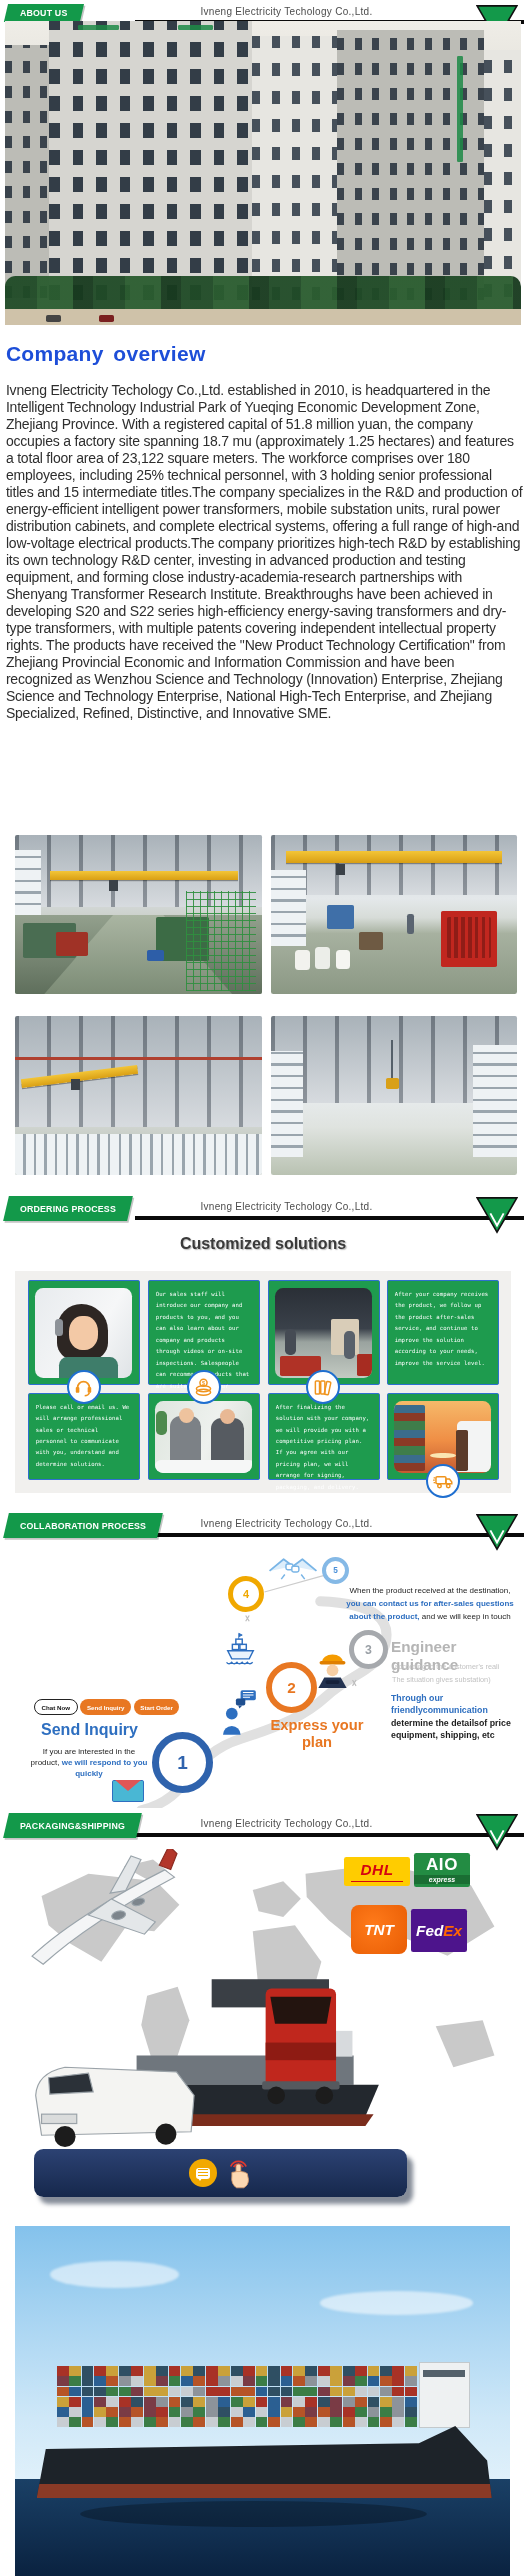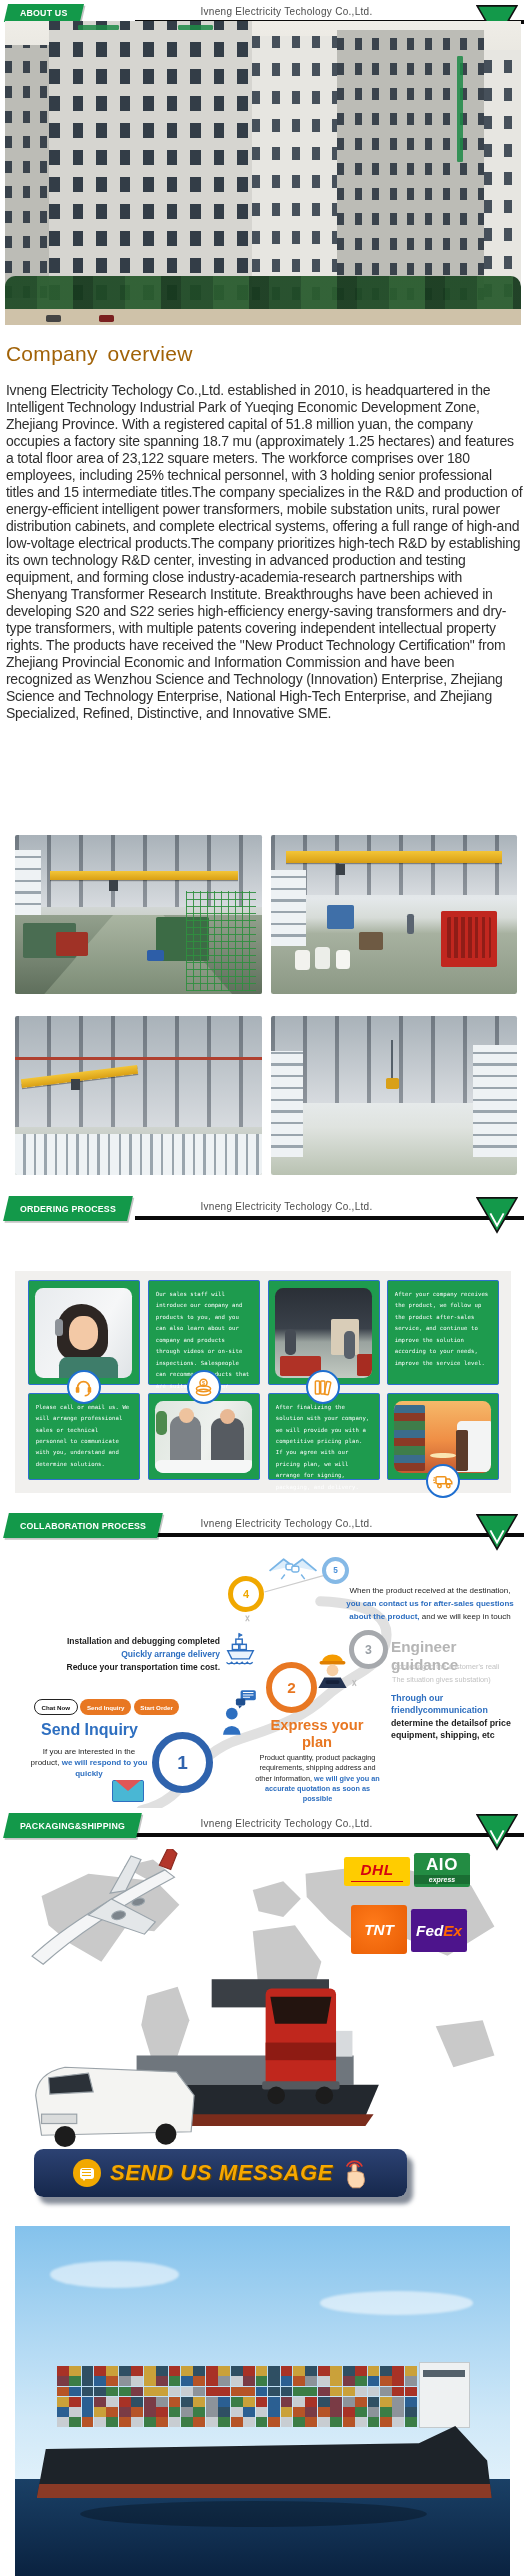--- a/index.html
+++ b/index.html
@@ -34,21 +34,21 @@
       repeating-linear-gradient(90deg, #3a434c 0 7px, rgba(0,0,0,0) 7px 17.6px)}
   .roofsign{position:absolute;height:5.9px;background:#1d8a46;border-radius:1.2px;opacity:.85}
   .trees{position:absolute;left:0;right:0;bottom:15.3px;height:34px;
     background:repeating-linear-gradient(90deg,#20482а 0 0);
     background:repeating-linear-gradient(90deg,#1f4a26 0 32px,#2a5c2f 32px 68px,#173a1e 68px 88px);
     border-radius:10.6px 10.6px 0 0;opacity:.95}
   .road{position:absolute;left:0;right:0;bottom:0;height:16.4px;background:#cfc2a9}
   .car{position:absolute;bottom:3.5px;width:15.3px;height:6.5px;background:#444;border-radius:1.8px}
 
   
-  .ov-head{position:absolute;left:5.9px;top:342px;font-size:21px;font-weight:normal;color:#a16207;
+  .ov-head{position:absolute;left:5.9px;top:342px;font-size:21px;font-weight:bold;color:#1d4ed8;
     letter-spacing:0.3px;word-spacing:3.5px}
   .ov-par{position:absolute;left:5.9px;top:382px;width:517px;font-size:14px;line-height:17px;
     color:#2e2e2e;letter-spacing:-0.2px;text-align:left}
 
   
   .wphoto{position:absolute;overflow:hidden;border-radius:2.3px;background:linear-gradient(#b4bcc2 0%,#d9dde0 38%,#cdd2cd 50%,#97a392 60%,#76856f 100%)}
   .ceil{position:absolute;left:0;top:0;right:0;height:45%;
     background:linear-gradient(#a9b2b9,#d7dbdf),repeating-linear-gradient(90deg,rgba(60,70,82,.45) 0 4.1px,rgba(0,0,0,0) 4.1px 32px);
     background-blend-mode:multiply}
   .craneY{position:absolute;height:9.4px;background:linear-gradient(#f3c537,#d99f14);box-shadow:0 1.2px 0 rgba(0,0,0,.35)}
@@ -90,21 +90,21 @@
 
   
   .mapwrap{position:absolute;left:0;top:1849px;width:526px;height:298px}
   .logo{position:absolute;display:flex;flex-direction:column;align-items:center;justify-content:center;
     color:#fff;font-weight:bold;border-radius:2.3px;z-index:6}
   .logo-dhl{background:#ffcc00;color:#d40511;font-style:italic;font-size:15.3px;letter-spacing:0.6px}
   .logo-dhl i{display:block;width:80%;height:1.8px;background:#d40511;margin-top:1.8px}
   .logo-aio{background:#238c43}
   .logo-aio .big{font-size:17px;letter-spacing:0.6px}
   .logo-aio .small{font-size:7px;font-style:italic;background:#1a6e33;width:100%;text-align:center;padding:1.2px 0}
-  .logo-tnt{background:radial-gradient(circle at 40% 40%,#ff7a1a,#e85d04);border-radius:3px;font-size:15.3px;font-style:italic}
+  .logo-tnt{background:radial-gradient(circle at 40% 40%,#ff7a1a,#e85d04);border-radius:8px;font-size:15.3px;font-style:italic}
   .logo-fedex{background:#4d148c;font-size:15.3px;font-style:italic}
   .logo-fedex .fx-b{color:#ff6600}
 
   
   .cta{position:absolute;left:34px;top:2149px;width:373px;height:48px;border-radius:9.4px;
     background:linear-gradient(#2c4273,#16284c);box-shadow:5.9px 7px 4.7px rgba(13,27,51,.5);
     display:flex;align-items:center;justify-content:center;gap:9.4px;cursor:pointer}
   .cta-label{font-size:22px;font-weight:900;font-style:italic;color:#f6a800;letter-spacing:0.6px;
     text-shadow:1.2px 1.2px 0.6px #6e4a00}
   .msg-circ{width:28px;height:28px;border-radius:50%;background:#f2a900;display:flex;align-items:center;justify-content:center}
@@ -212,20 +212,21 @@
     <div class="tagbox">
       <span>ORDERING PROCESS</span>
     </div>
     <div class="hdr-company">Ivneng Electricity Techology Co.,Ltd.</div>
     <svg class="tri" viewBox="0 0 76 66">
       <polygon points="2,2 74,2 38,64" fill="#13994a" stroke="#111" stroke-width="3"></polygon>
       <path d="M26 30 L38 52 L50 30" fill="none" stroke="#fff" stroke-width="3.5"></path>
     </svg>
   </div>
 
+  <div class="sol-title">Customized solutions</div>
 
   <div class="panel">
 
     <div class="cell" style="left:13px;top:9.4px;height:105px">
       <div class="inphoto" style="background:linear-gradient(120deg,#e8ebee,#f6f7f8 60%,#dfe3e6)">
         <div class="blob" style="left:22px;top:16.4px;width:51px;height:56px;background:#2d2623;border-radius:25px 27px 17.6px 17.6px"></div>
         <div class="blob" style="left:34px;top:28px;width:29px;height:34px;background:#f3c9a6;border-radius:45%"></div>
         <div class="blob" style="left:20px;top:31px;width:8.2px;height:17.6px;background:#8d9298;border-radius:3.5px"></div>
         <div class="blob" style="left:23.5px;top:69px;width:59px;height:25px;background:#3e7d6a;border-radius:8.2px 8.2px 0 0"></div>
       </div>
@@ -336,25 +337,20 @@
       </div>
     <div class="ptext" style="left:334px;top:39px;width:192px;font-size:8px;line-height:13px;text-align:center">
       <span class="blk" style="font-weight:normal">When the product received at the destination,</span><br>
       <span class="blue">you can contact us for after-sales questions</span><br>
       <span class="blue">about the product,</span><span style="color:#1d1d1d"> and we will keep in touch</span>
     </div>
 
     <div class="ring" style="left:228px;top:31px;width:36px;height:36px;border:5.3px solid #f0a800;color:#f0a800;font-size:11px">
         <span>4</span>
       </div>
-    <div class="ptext" style="left:41px;top:90px;width:179px;font-size:8.5px;line-height:13.2px;text-align:right">
-      <span class="blk">Installation and debugging completed</span><br>
-      <span class="blue">Quickly arrange delivery</span><br>
-      <span class="blk">Reduce your transportation time cost.</span>
-    </div>
     <svg style="position:absolute;left:224px;top:86px" width="33" height="36" viewBox="0 0 56 62">
       <rect x="20" y="14" width="11" height="9" fill="none" stroke="#2e6fc0" stroke-width="2.5"></rect>
       <rect x="14" y="23" width="11" height="9" fill="none" stroke="#2e6fc0" stroke-width="2.5"></rect>
       <rect x="27" y="23" width="11" height="9" fill="none" stroke="#2e6fc0" stroke-width="2.5"></rect>
       <path d="M25 14 V4 l6 3 -6 3" fill="#2e6fc0" stroke="#2e6fc0" stroke-width="1.5"></path>
       <path d="M6 34 h44 l-7 14 H13 Z" fill="#eaf3fc" stroke="#2e6fc0" stroke-width="2.5"></path>
       <path d="M4 54 q4 5 9 0 q4 5 9 0 q4 5 9 0 q4 5 9 0 q4 5 9 0" fill="none" stroke="#2e6fc0" stroke-width="2.5"></path>
     </svg>
 
     <div class="ring" style="left:349px;top:85px;width:39px;height:39px;border:5.3px solid #a6a9ad;color:#9aa0a6;font-size:12.3px">
@@ -383,23 +379,20 @@
       <path d="M34 4 h18 M34 8 h18 M34 12 h12" stroke="#fff" stroke-width="1.8"></path>
       <rect x="22" y="14" width="16" height="12" rx="3" fill="#1f4f8f"></rect>
       <path d="M26 26 l2 5 5 -5" fill="#1f4f8f"></path>
       <circle cx="15" cy="40" r="10" fill="#2e6fc0"></circle>
       <path d="M0 76 a15 15 0 0 1 30 0 z" fill="#2e6fc0"></path>
     </svg>
     <div class="ring" style="left:266px;top:117px;width:51px;height:51px;border:6.5px solid #e87722;color:#e87722;font-size:15.3px">
         <span>2</span>
       </div>
     <div class="ptitle" style="left:261px;top:172px;width:112px;font-size:14.7px;line-height:17px;color:#e87722">Express your plan</div>
-    <div class="ptext" style="left:253px;top:208px;width:129px;font-size:7.3px;line-height:10.3px;text-align:center">
-      <span style="color:#1d1d1d">Product quantity, product packaging requirements, shipping address and other information, </span><span class="blue">we will give you an accurate quotation as soon as possible</span>
-    </div>
 
     <div class="ptext" style="left:34px;top:154px;white-space:nowrap">
       <span class="pill white">Chat Now</span><span class="pill orange">Send Inquiry</span><span class="pill orange">Start Order</span>
     </div>
     <div class="ptitle" style="left:32px;top:176px;width:115px;font-size:16px;color:#2e6fc0">Send Inquiry</div>
     <div class="ptext" style="left:29px;top:201px;width:120px;font-size:8px;line-height:11px;text-align:center">
       <span style="color:#1d1d1d">If you are interested in the product, </span><span class="blue">we will respond to you quickly</span>
     </div>
     <div class="ring" style="left:152px;top:187px;width:61px;height:61px;border:7.6px solid #2f63ad;color:#2f63ad;font-size:19px">
         <span>1</span>
@@ -485,21 +478,20 @@
   </div>
 
   <div class="cta">
     <div class="msg-circ">
       <div class="msg-bub">
           <i></i>
           <i></i>
           <i></i>
         </div>
     </div>
-    <span class="cta-label">SEND US MESSAGE</span>
     <svg width="26" height="32" viewBox="0 0 44 54">
       <path d="M8 16 A14 14 0 0 1 34 16" fill="none" stroke="#e03a2f" stroke-width="3"></path>
       <path d="M13 17 A9 9 0 0 1 29 17" fill="none" stroke="#e03a2f" stroke-width="3"></path>
       <rect x="17" y="12" width="8" height="26" rx="4" fill="#fcd8b2" stroke="#d89b6a" stroke-width="1.5"></rect>
       <path d="M10 32 q-2 14 8 20 h12 q8 -4 8 -14 l-2 -10 q-8 -6 -26 -2 z" fill="#fcd8b2" stroke="#d89b6a" stroke-width="1.5"></path>
     </svg>
   </div>
 
   <div class="shipwrap">
     <div class="cloud" style="left:35px;top:35px;width:129px;height:27px"></div>

